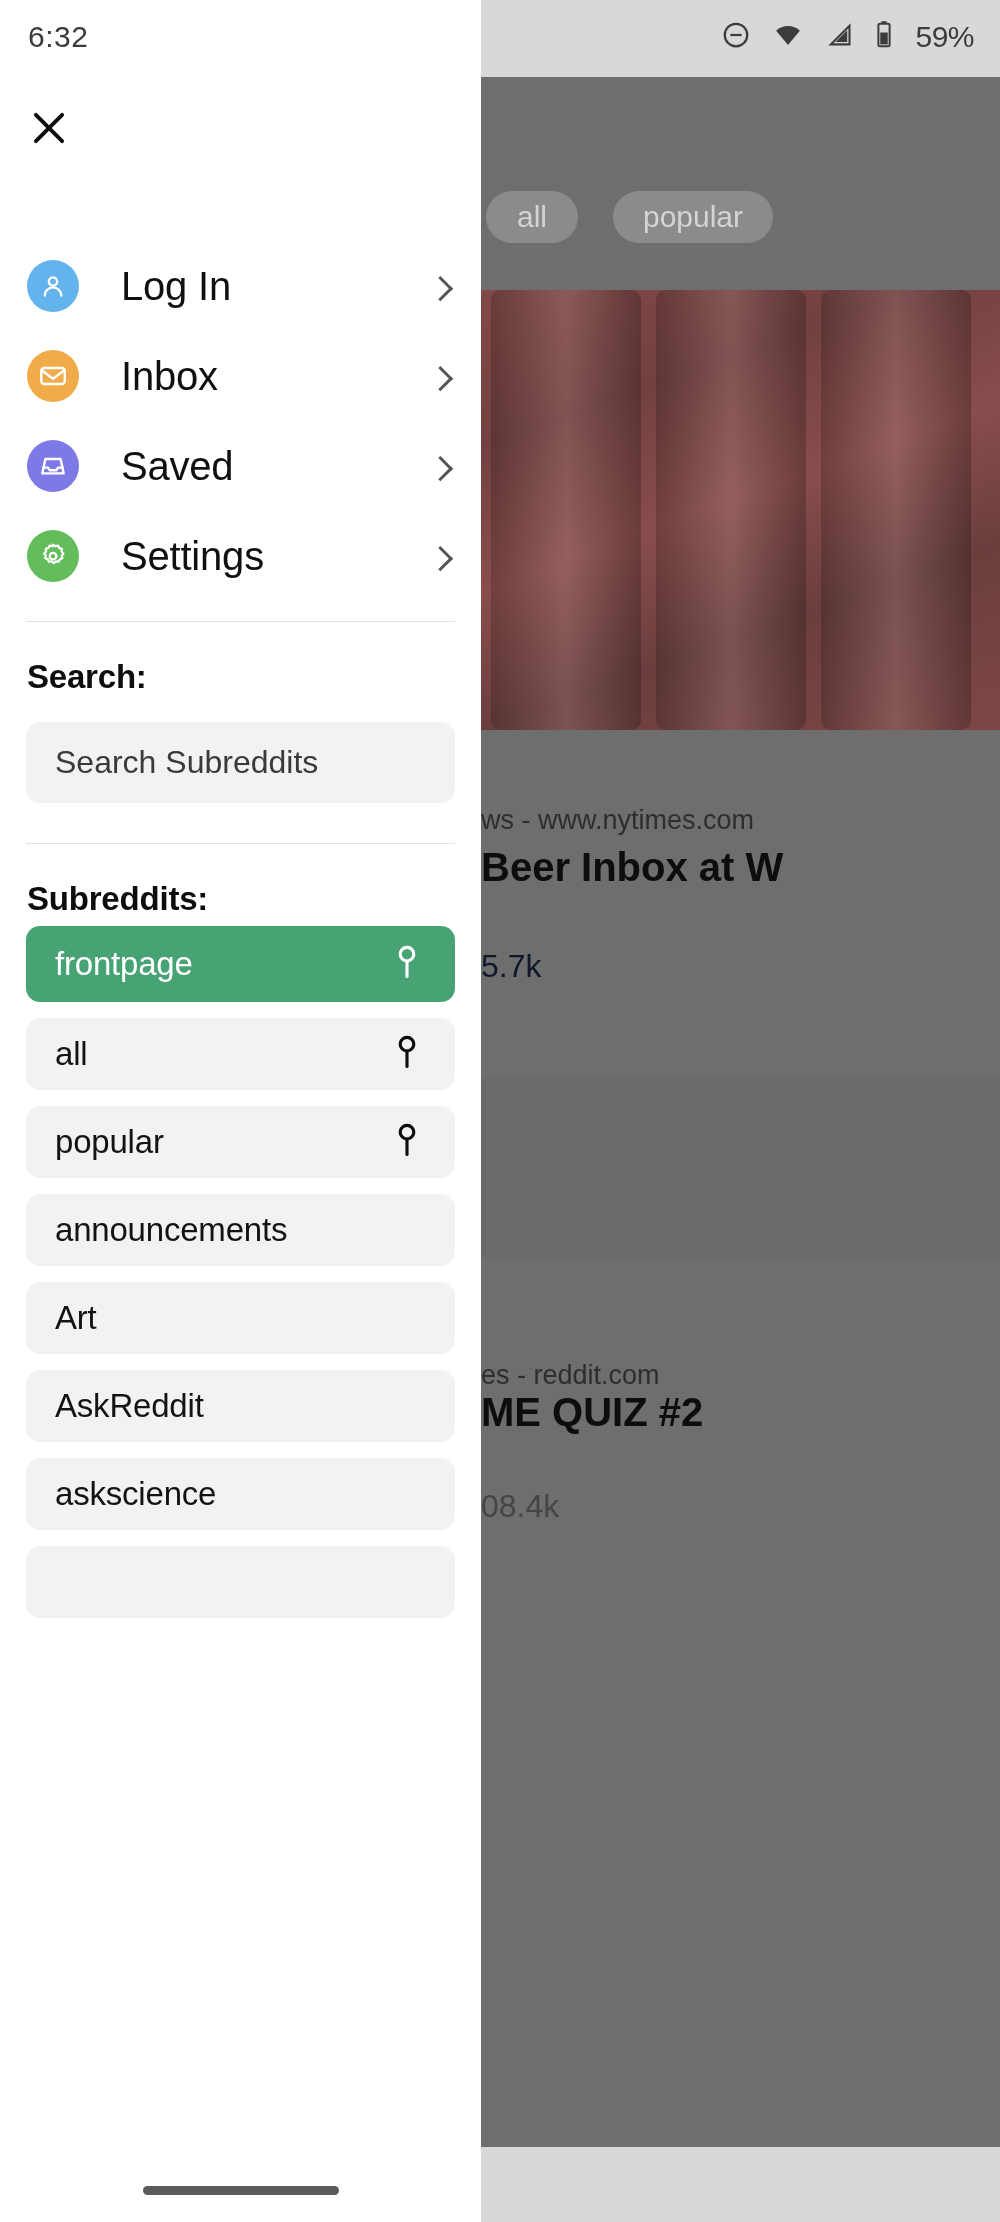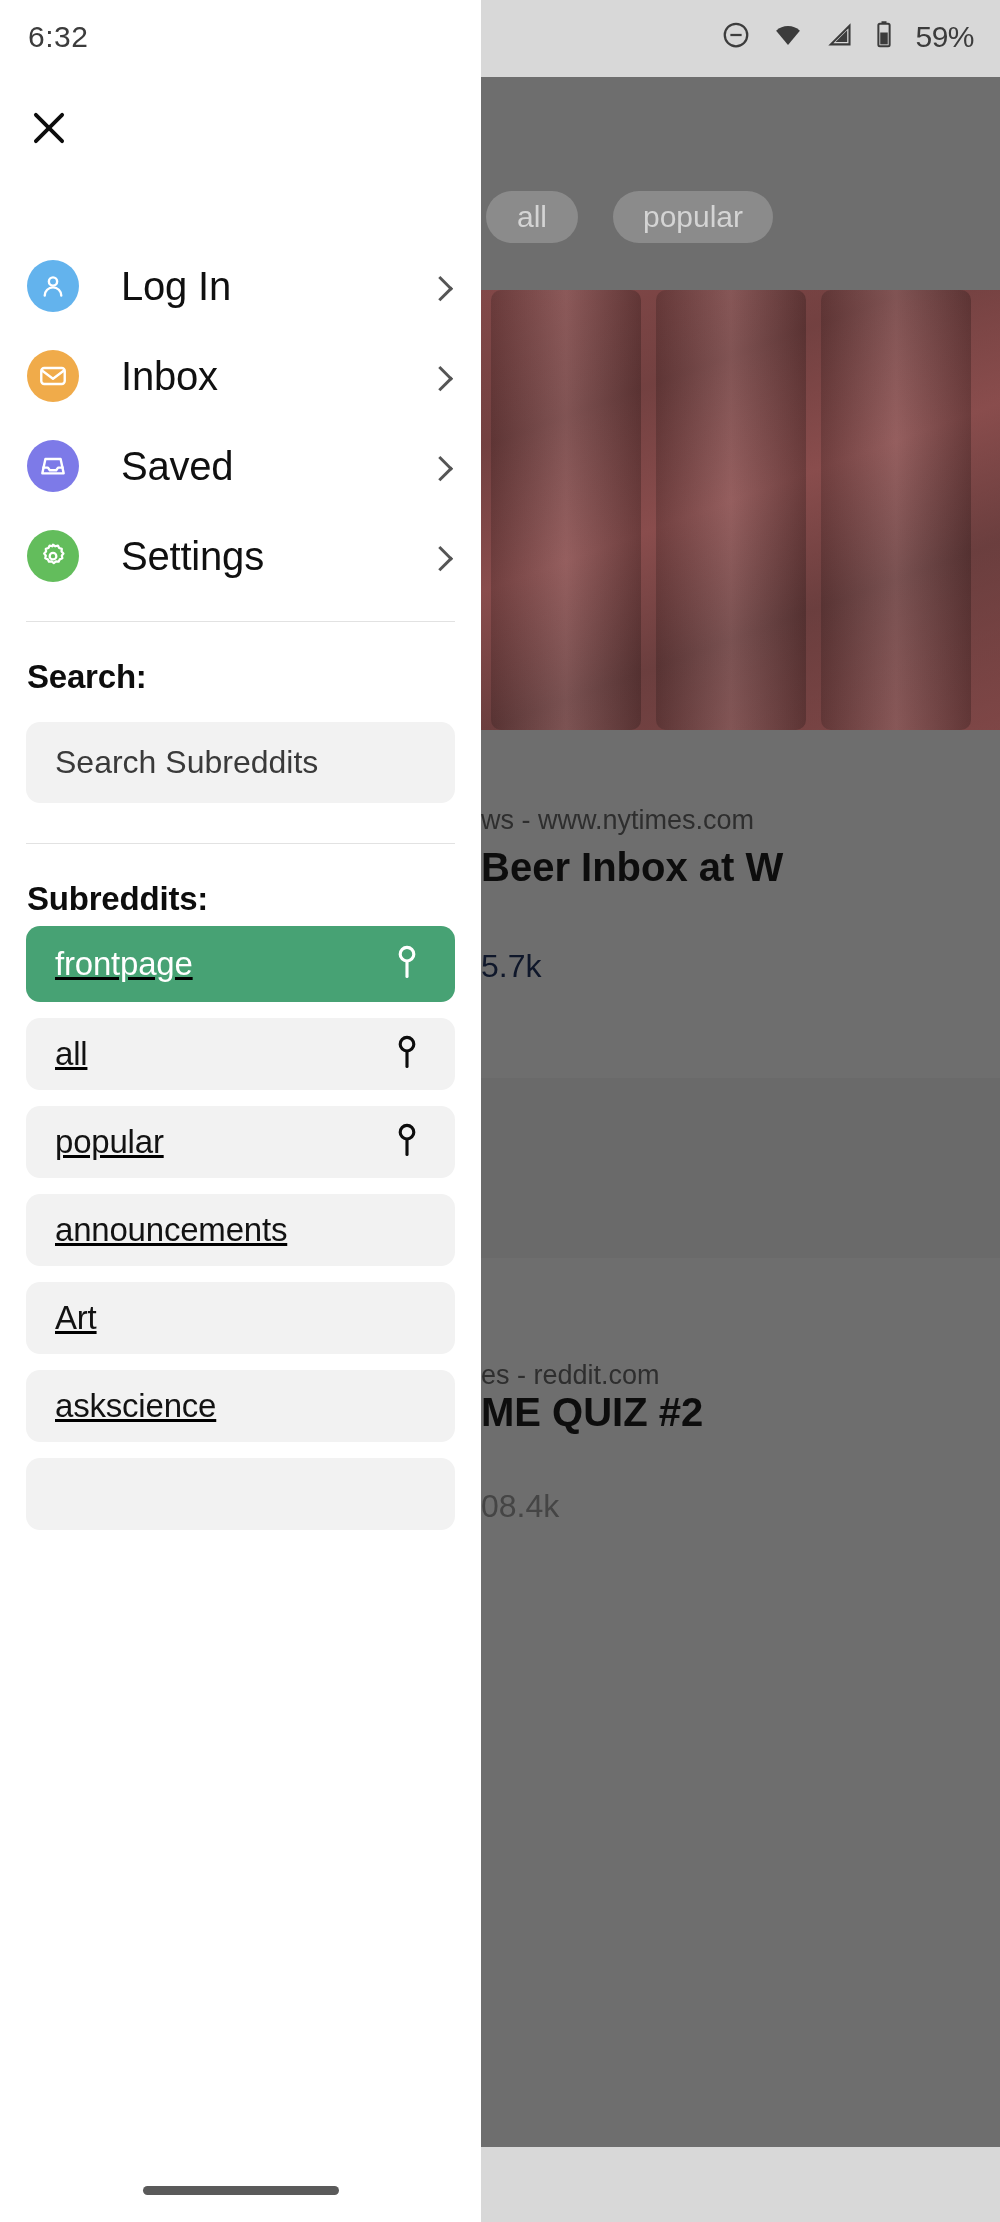--- a/index.html
+++ b/index.html
@@ -164,21 +164,20 @@
   #sub-list{ margin-top:8px; }
   .sub-chip{
     position:relative;
     margin:0 26px 16px 26px;
     height:72px;
     background:#f2f2f2;
     border-radius:14px;
     display:flex; align-items:center;
     padding:0 26px 0 29px;
     cursor:pointer;
-    text-decoration:underline;
   }
   .sub-chip.active{ background:#47a274; height:76px; }
   .sub-name{
     font-size:33px; color:#131313; letter-spacing:-0.2px;
   }
   .sub-chip.active .sub-name{ color:#ffffff; font-weight:500; }
   .pin{ position:absolute; right:35px; top:50%; transform:translateY(-50%); }
 
   #home-indicator{
     position:absolute; left:50%; transform:translateX(-50%);
@@ -354,20 +353,23 @@
     </div>
 
     <div class="sub-chip">
       <span class="sub-name">announcements</span>
     </div>
 
     <div class="sub-chip">
       <span class="sub-name">Art</span>
     </div>
 
+    <div class="sub-chip">
+      <span class="sub-name">AskReddit</span>
+    </div>
 
     <div class="sub-chip">
       <span class="sub-name">askscience</span>
     </div>
 
     <div class="sub-chip"></div>
   </div>
 
   <div id="home-indicator"></div>
 </div>

